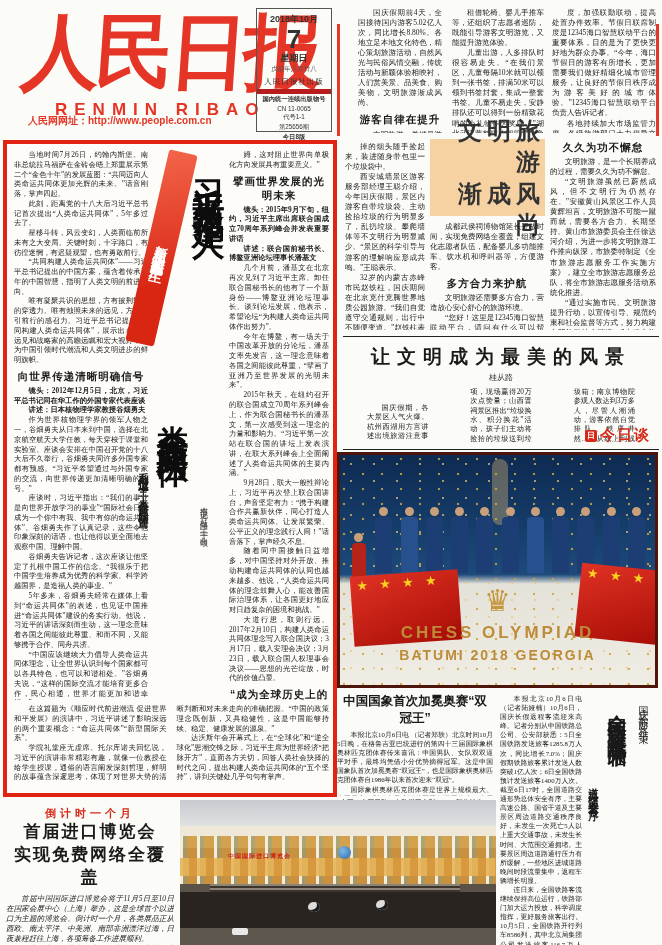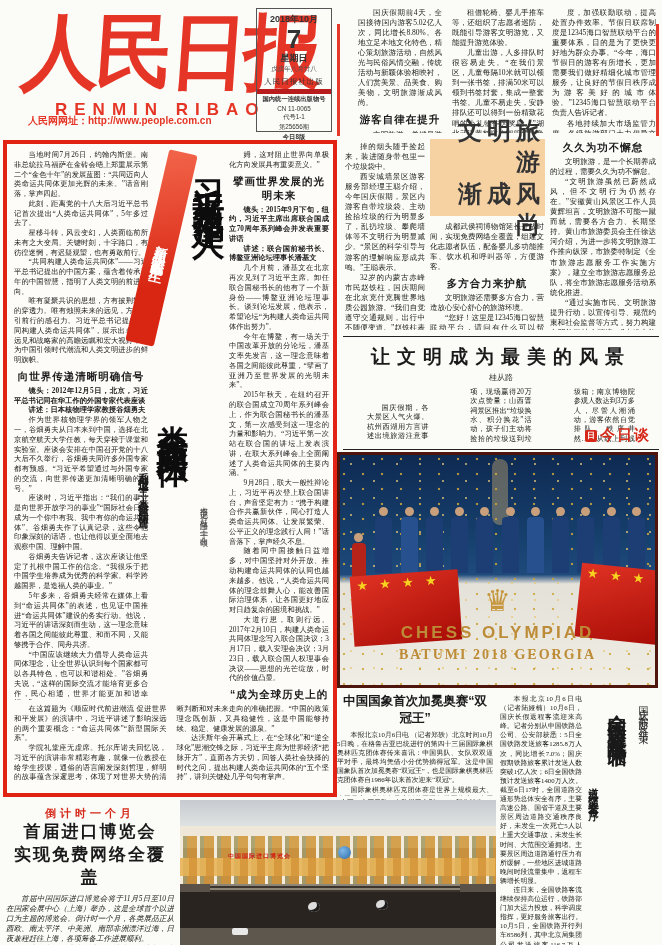--- a/index.html
+++ b/index.html
@@ -76,21 +76,21 @@
   .person .bd{width:17px;height:56px;border-radius:4px 4px 0 0;background:#1d3e74;margin-top:1px;}
   .person:nth-child(3) .bd,.person:nth-child(8) .bd{background:#27508e;}
   .person:nth-child(1){margin-top:26px;}  .person:nth-child(1) .bd{background:#b62319;width:14px;height:40px;}
   .flag{background:linear-gradient(160deg,#e03224,#a80d06);color:#f7d21f;overflow:hidden;}
   .flag-l{left:12px;top:118px;width:108px;height:70px;transform:rotate(-4deg);font-size:13px;}
   .flag-r{left:238px;top:112px;width:86px;height:74px;transform:rotate(6deg);font-size:13px;}
   .flag span{position:absolute;left:6px;top:2px;letter-spacing:4px;}
   .cp-queen{left:0;right:0;top:128px;text-align:center;font-size:30px;color:#c6973f;}
   .cp-line1{left:0;right:0;top:168px;text-align:center;font-family:"Liberation Sans",sans-serif;
     font-weight:bold;font-size:17px;letter-spacing:3px;color:#bd8c38;}
-  .cp-line2{left:0;right:0;top:192px;text-align:center;font-family:Liberation Serif, serif;
+  .cp-line2{left:0;right:0;top:192px;text-align:center;font-family:Liberation Sans, sans-serif;
     font-weight:bold;font-size:14px;letter-spacing:2px;color:#bd8c38;}
   
   .chess-head{font-family:"Liberation Sans",sans-serif;font-weight:bold;font-size:12.5px;
     text-align:center;letter-spacing:0px;}
   
   .rw-kicker{font-size:10px;letter-spacing:4px;color:#222;}
   .rw-head{font-family:"Liberation Sans",sans-serif;font-weight:bold;font-size:19px;letter-spacing:3px;}
   .rw-sub{font-weight:bold;font-size:10.5px;letter-spacing:3px;}
   
   .expo-kicker{color:#d6291a;font-weight:bold;font-size:11px;letter-spacing:4px;text-align:center;}

